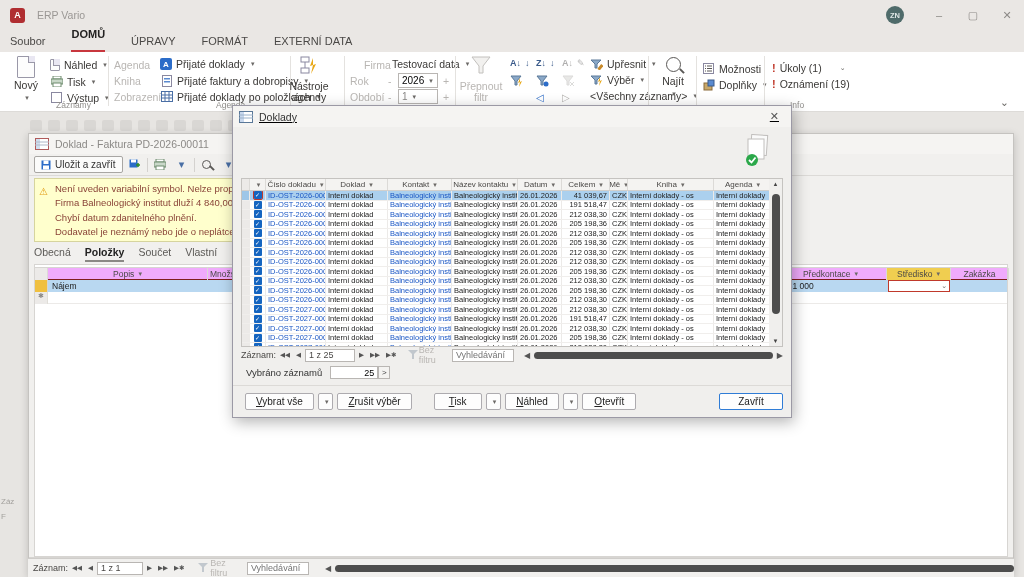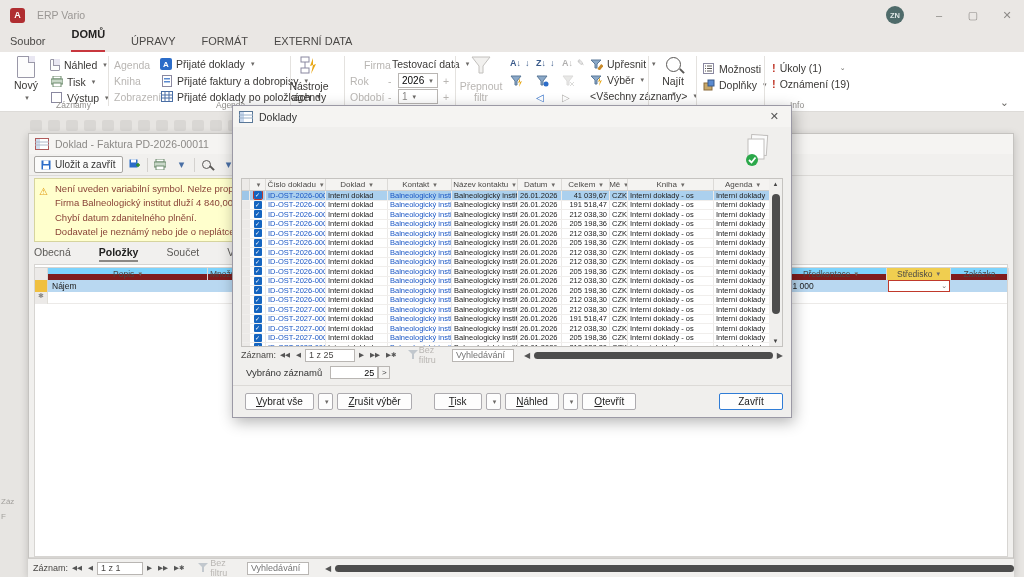--- a/index.html
+++ b/index.html
@@ -43,40 +43,40 @@
 
   
   .docwin { position:absolute; left:28px; top:133px; width:986px; height:444px; background:#f1f0ee; border:1px solid #c5c3c0; box-shadow:0 2px 8px rgba(0,0,0,.18); }
   .docwin-title { height:20px; display:flex; align-items:center; gap:6px; padding-left:6px; color:#8c8a87; font-size:10.5px; background:#f5f4f2; }
   .doctoolbar { height:22px; display:flex; align-items:center; gap:4px; padding-left:5px; border-bottom:1px solid #dcdad7; background:#f1f0ee; }
   .saveclose { border:1px solid #a8a6a3; background:#fbfbfa; border-radius:2px; height:17px; display:flex; align-items:center; gap:4px; font-size:10px; color:#333; padding:0 6px; }
   .tsep { width:1px; height:14px; background:#d4d2cf; }
   .tic { height:16px; min-width:16px; display:flex; align-items:center; justify-content:center; font-size:11px; color:#4a6fa5; }
   .warnbox { position:absolute; left:5px; top:44px; width:560px; height:64px; background:#ffffcd; border:1px solid #d6d49e; padding:3px 4px 3px 20px; font-size:9.5px; color:#8a4438; line-height:1.5; white-space:nowrap; overflow:hidden; }
   .warn-ic { position:absolute; left:4px; top:5px; font-size:10px; color:#e3a11d; }
-  .doctabs { position:absolute; left:5px; top:112px; display:flex; gap:28px; font-size:10.5px; color:#5c5a57; }
+  .doctabs { position:absolute; left:5px; top:112px; display:flex; gap:14px; font-size:10.5px; color:#5c5a57; }
   .doctab.active { font-weight:bold; color:#222; border-bottom:2px solid #8b8velit; border-bottom:2px solid #8a8885; padding-bottom:2px; }
   .doccontent { position:absolute; left:5px; top:130px; right:5px; bottom:19px; background:#fff; border:1px solid #d7d5d2; }
-  .dgrid-head { position:absolute; left:0; top:2px; right:0; height:13px; background:#7dd3fc; border-top:1px solid #d7d5d2; border-bottom:6px solid #7f1d1d; font-size:8.5px; color:#4a4846; }
+  .dgrid-head { position:absolute; left:0; top:2px; right:0; height:13px; background:#f0abfc; border-top:1px solid #d7d5d2; border-bottom:1px solid #7f1d1d; font-size:8.5px; color:#4a4846; }
   .dgh-cell { position:absolute; top:0; height:12px; display:flex; align-items:center; justify-content:center; border-right:1px solid #dcdad7; gap:2px; }
   .dgrid-row1 { position:absolute; left:0; top:15px; right:0; height:12px; background:#b9d8f1; font-size:8.5px; color:#222; }
   .dgrid-row2 { position:absolute; left:0; top:27px; right:0; height:12px; background:#fff; border-bottom:1px solid #eceae8; font-size:8.5px; color:#888; }
   .docnav { position:absolute; left:0; bottom:0; width:984px; height:19px; background:#f1f0ee; border-top:1px solid #d7d5d2; display:flex; align-items:center; font-size:9px; color:#4a4846; padding-left:4px; gap:2px; }
 
   
   .navarrow { font-size:6.5px; color:#555; padding:0 2px; }
   .navbox { border:1px solid #b9b6b3; background:#fff; height:13px; min-width:46px; font-size:9px; display:inline-flex; align-items:center; padding:0 3px; }
   .funnel-sm { display:inline-block; width:10px; height:10px; position:relative; opacity:.45; }
   .funnel-sm::before { content:""; position:absolute; left:0; top:0; border-left:5px solid transparent; border-right:5px solid transparent; border-top:5px solid #8a98a8; }
   .funnel-sm::after { content:""; position:absolute; left:4px; top:4px; width:2px; height:5px; background:#8a98a8; }
   .searchbox { border:1px solid #b9b6b3; background:#fff; height:13px; width:62px; font-size:9px; color:#555; font-family:"Liberation Sans",sans-serif; padding:0 3px; }
   .hthumb { background:#4d4d4d; border-radius:4px; height:7px; }
 
   
-  .dialog { position:absolute; left:232px; top:105px; width:560px; height:313px; background:#f0efed; border:1px solid #9b99a5; box-shadow:2px 4px 14px rgba(0,0,0,.3); z-index:40; }
+  .dialog { position:absolute; left:232px; top:105px; width:560px; height:313px; background:#f0efed; border:1px solid #9b99a5; box-shadow:2px 4px 14px rgba(0,0,0,.3); z-index:40;text-decoration:underline; }
   .dlg-title { height:21px; display:flex; align-items:center; gap:6px; padding:0 6px; background:#f5f4f2; font-size:10.5px; color:#333; }
   .dlg-close { margin-left:auto; color:#555; font-size:11px; padding:2px 6px; }
   .dlg-heading { position:absolute; left:13px; top:28px; font-size:15px; color:#2a5aa5; }
   .dlg-sub { position:absolute; left:13px; top:52px; font-size:10.5px; font-weight:bold; color:#3d3b39; }
   .docs-ic { position:absolute; right:18px; top:28px; width:30px; height:34px; }
   .dtable { position:absolute; left:8px; top:72px; width:530px; height:169px; background:#fff; border:1px solid #c5c3c0; overflow:hidden; }
   .dthead { display:flex; height:12px; background:#f4f3f1; border-bottom:1px solid #d2d0cd; }
   .dth { font-size:8px; color:#4a4846; display:flex; align-items:center; justify-content:center; border-right:1px solid #dcdad7; gap:2px; overflow:hidden; white-space:nowrap; flex:0 0 auto; }
   .drow { display:flex; height:9.5px; border-bottom:1px solid #f0eeec; background:#fff; }
   .drow.sel { background:#abd0ee; }

